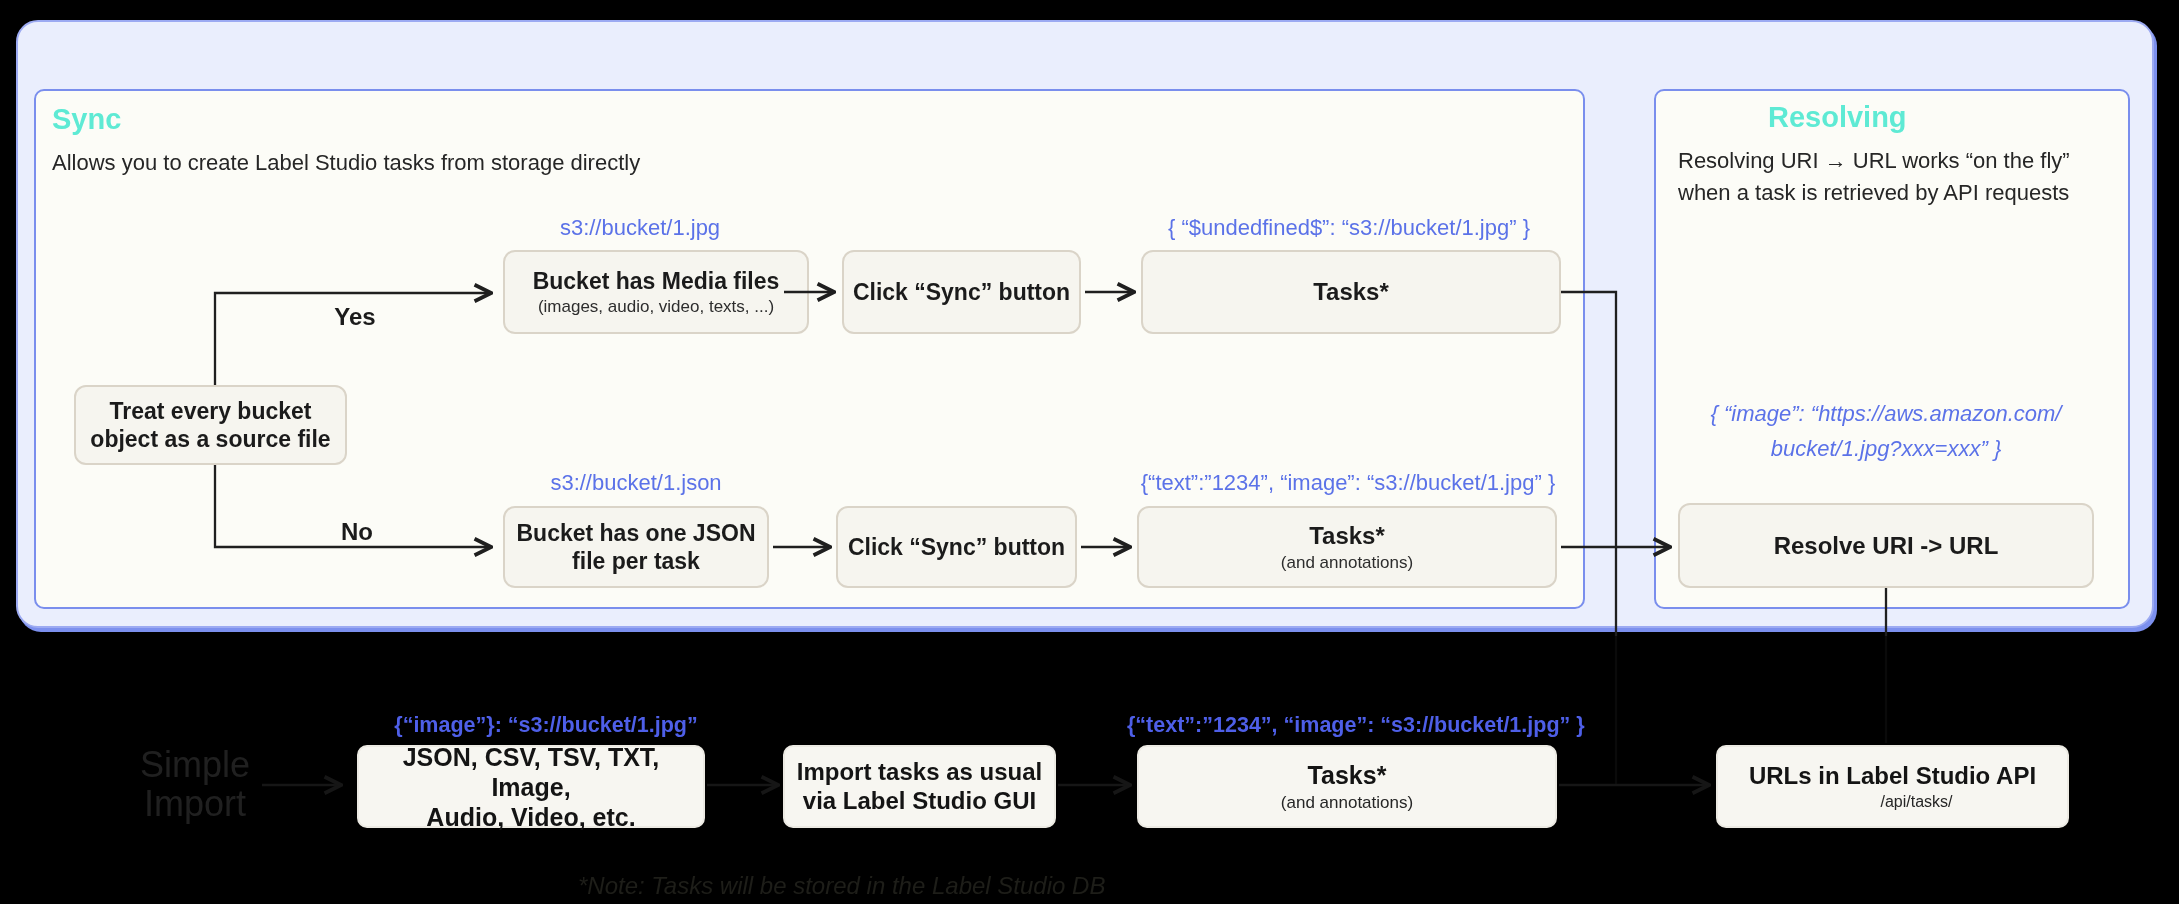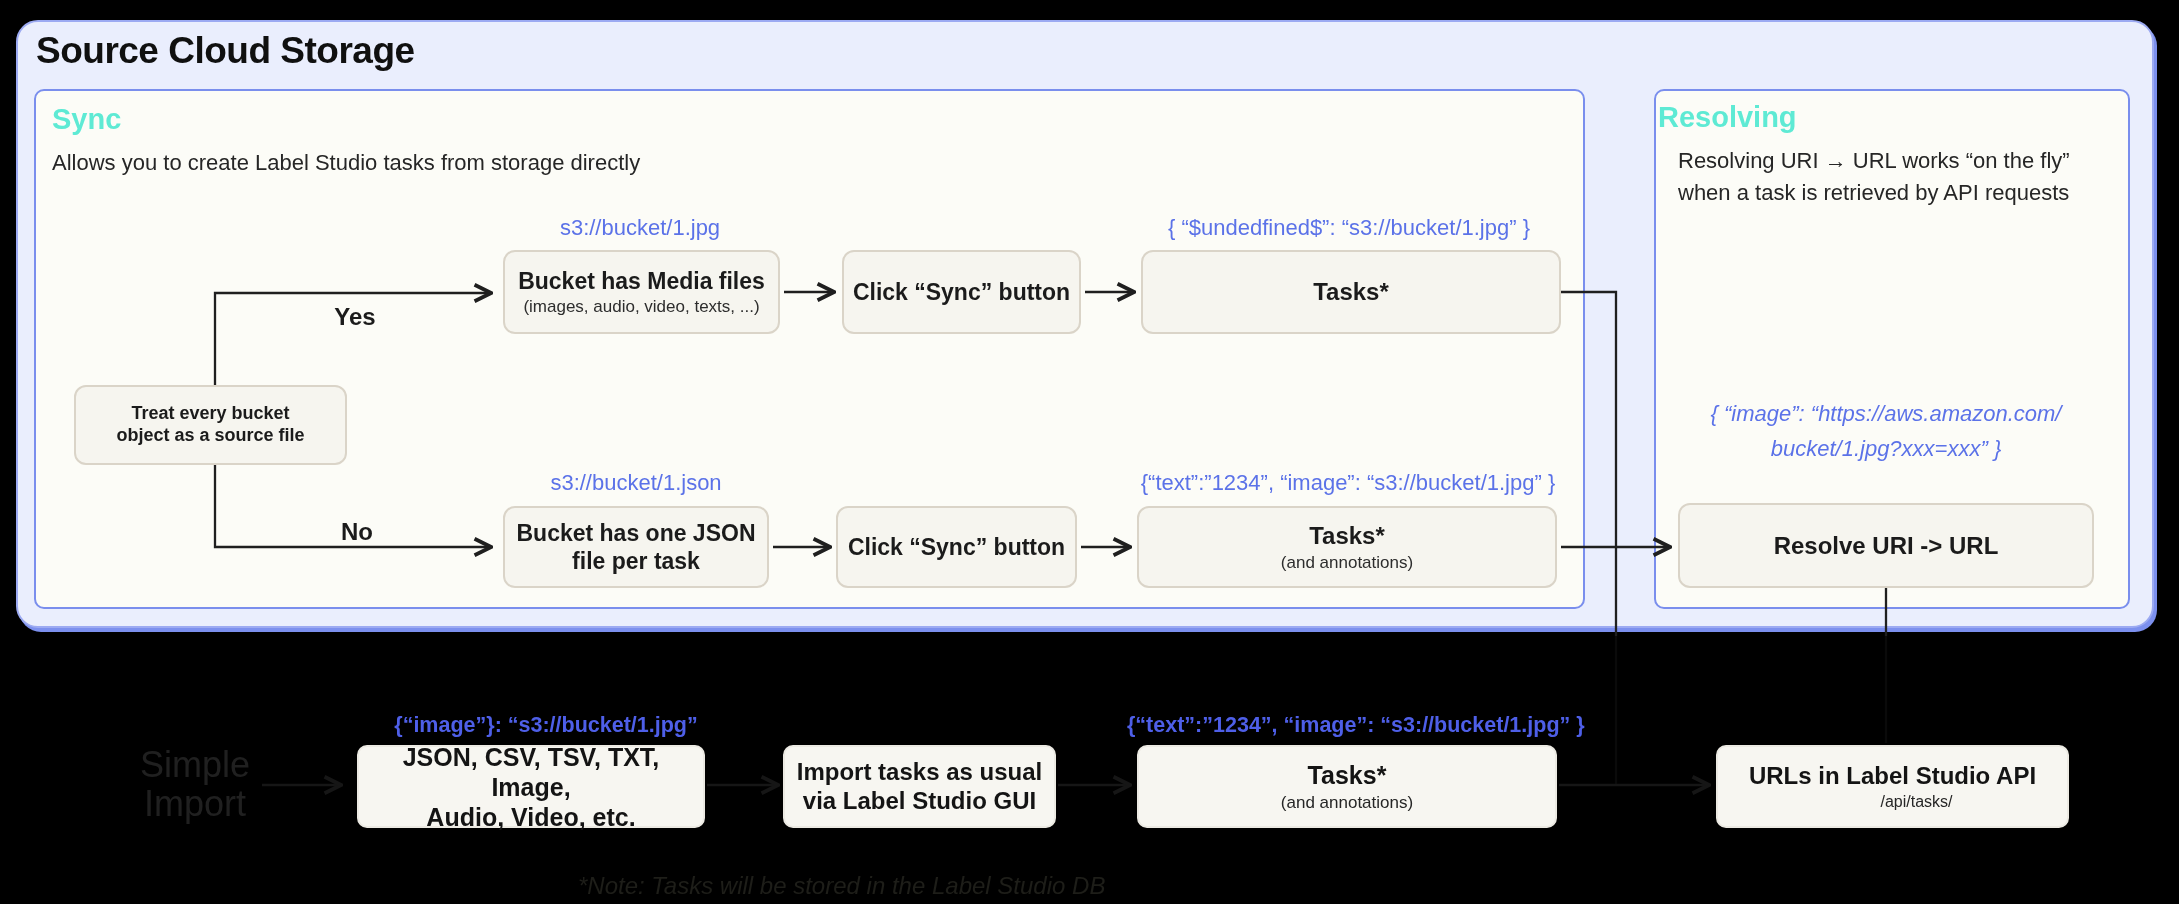--- a/index.html
+++ b/index.html
@@ -52,45 +52,44 @@
   .c{stroke:#1f1f1f;stroke-width:2.3;fill:none;}
   .cf{stroke:#161616;stroke-width:2.3;fill:none;}
   .cf2{stroke:#0a0a0a;stroke-width:2.3;fill:none;}
 </style>
 </head>
 <body>
 
 <div id="canvas">
 
   <div class="abs outer"></div>
-  <div class="abs page-title nw">Source Cloud Storage</div>
 
   <div class="abs panel sync-panel"></div>
   <div class="abs panel-title nw" style="left:52px;top:103px;">Sync</div>
   <div class="abs panel-sub nw" style="left:52px;top:147px;">Allows you to create Label Studio tasks from storage directly</div>
 
   <div class="abs panel resolving-panel"></div>
-  <div class="abs panel-title nw" style="left:1658px;top:101px;">Resolving</div>
+  <div class="abs panel-title nw" style="left:1768px;top:101px;">Resolving</div>
   <div class="abs panel-sub ml" style="left:1678px;top:145px;width:440px;">Resolving URI → URL works “on the fly”
 when a task is retrieved by API requests</div>
   <div class="abs blue ml" style="left:1666px;top:396px;width:440px;line-height:1.6;font-style:italic;">{ “image”: “https://aws.amazon.com/
 bucket/1.jpg?xxx=xxx” }</div>
   <div class="abs fbox" style="left:1678px;top:503px;width:416px;height:85px;">
     <div class="t nw">Resolve URI -&gt; URL</div>
   </div>
 
   <div class="abs fbox" style="left:74px;top:385px;width:273px;height:80px;">
-    <div class="t ml" style="font-size:18px;">Treat every bucket
+    <div class="t ml" style="font-size:23px;">Treat every bucket
 object as a source file</div>
   </div>
   <div class="abs branch nw" style="left:325px;top:303px;width:60px;">Yes</div>
   <div class="abs branch nw" style="left:327px;top:518px;width:60px;">No</div>
 
   <div class="abs blue nw" style="left:500px;top:215px;width:280px;">s3://bucket/1.jpg</div>
-  <div class="abs fbox" style="left:503px;top:250px;width:277px;height:84px;">
+  <div class="abs fbox" style="left:503px;top:250px;width:306px;height:84px;">
     <div class="t nw" style="font-size:23px;">Bucket has Media files</div>
     <div class="s nw">(images, audio, video, texts, ...)</div>
   </div>
   <div class="abs fbox" style="left:842px;top:250px;width:239px;height:84px;">
     <div class="t nw" style="font-size:23px;">Click “Sync” button</div>
   </div>
   <div class="abs blue nw" style="left:1129px;top:215px;width:440px;">{ “$undedfined$”: “s3://bucket/1.jpg” }</div>
   <div class="abs fbox" style="left:1141px;top:250px;width:420px;height:84px;">
     <div class="t nw">Tasks*</div>
   </div>

